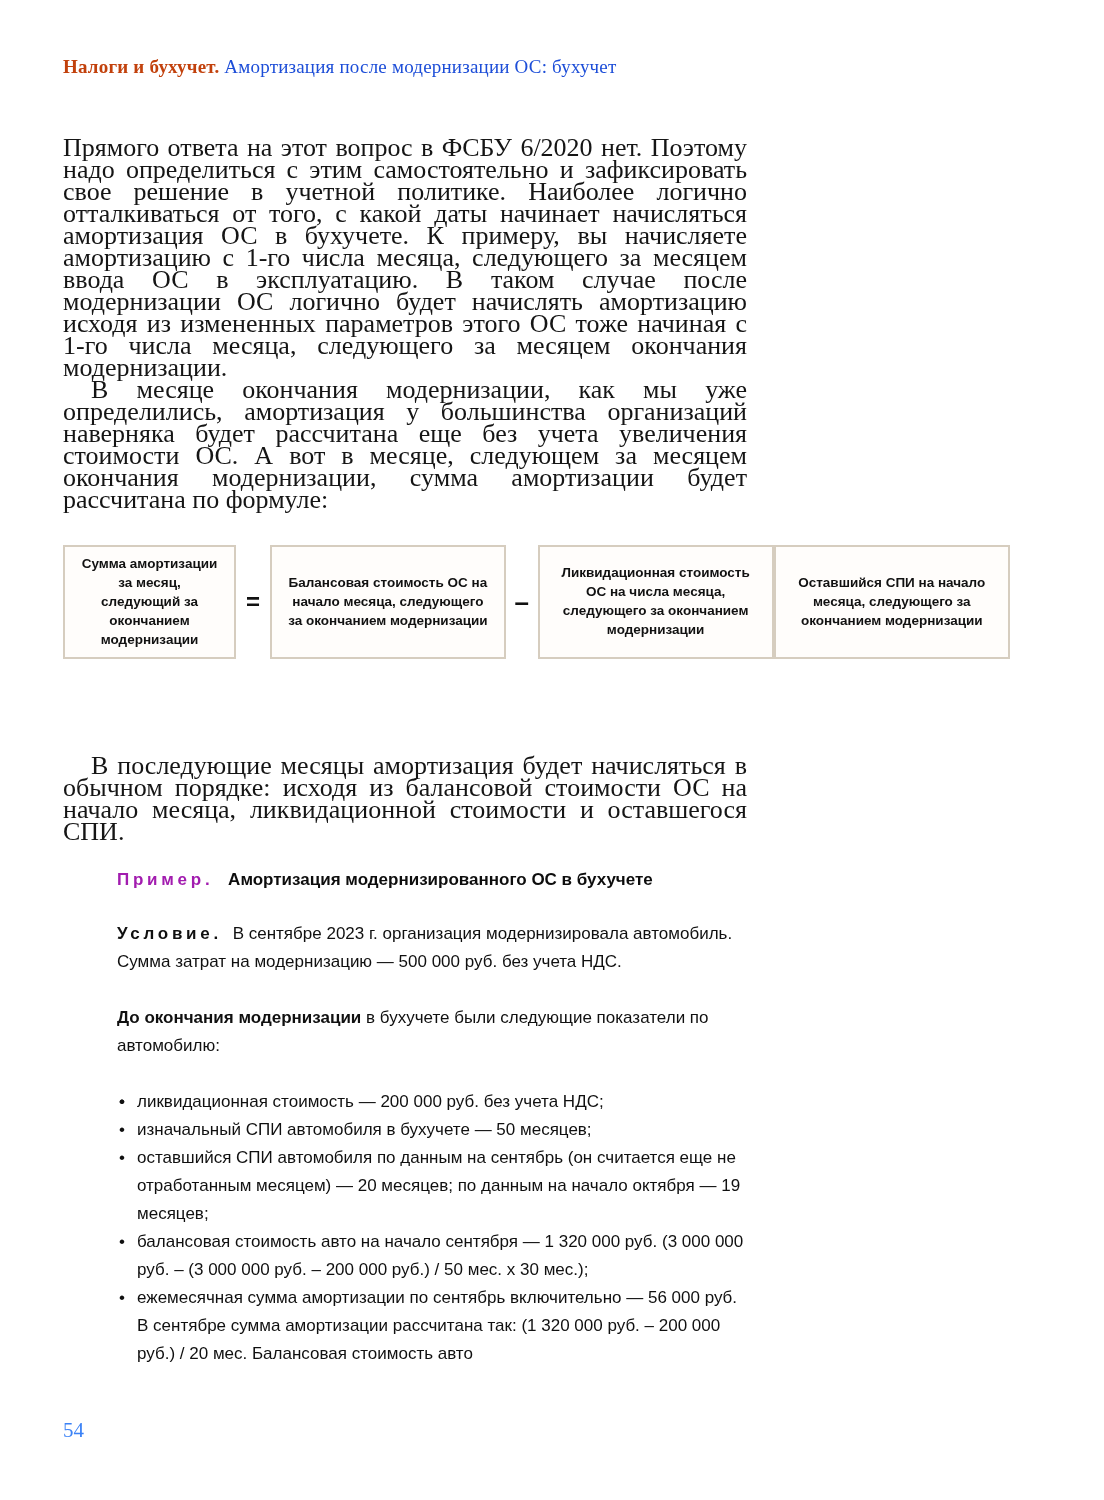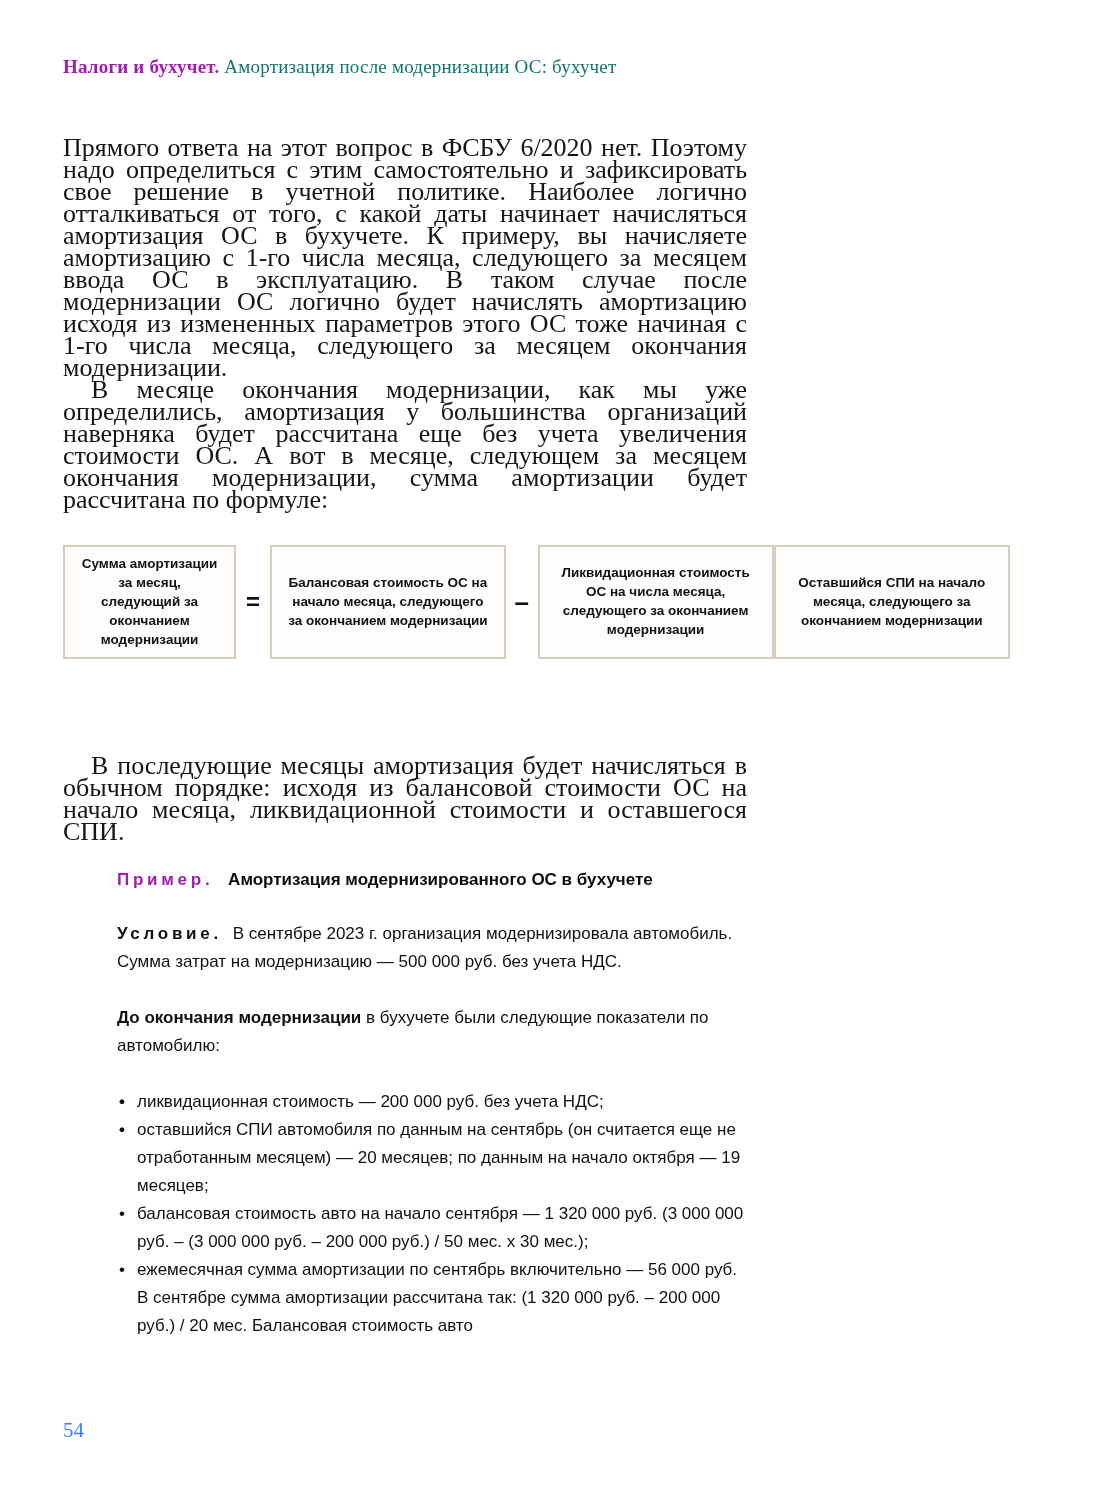--- a/index.html
+++ b/index.html
@@ -10,22 +10,22 @@
     background:#ffffff;
     font-family:"Liberation Serif", serif;
     color:#151515;
     overflow:hidden;
   }
   
   .hdr {
     position:absolute; top:56px; left:63px; width:980px;
     font-size:19px; letter-spacing:0.2px;
   }
-  .hdr .brand { color:#a21caf; font-weight:bold; }
-  .hdr .atitle { color:#0f766e; }
+  .hdr .brand { color:#c2410c; font-weight:bold; }
+  .hdr .atitle { color:#1d4ed8; }
   
   .text-col { position:absolute; left:63px; width:684px; }
   .tc1 { top:137px; }
   .tc2 { top:755px; }
   p.body {
     margin:0; font-size:26px; line-height:22px;
     text-align:justify;
   }
   p.body.indent { text-indent:28px; }
   
@@ -131,20 +131,21 @@
     <ul class="ex-list">
       <li>
         <span class="bullet">•</span>
       </li>
       <li>
         <span class="bullet">•</span>
         <span>ликвидационная стоимость — 200 000 руб. без учета НДС;</span>
       </li>
       <li>
         <span class="bullet">•</span>
+        <span>изначальный СПИ автомобиля в бухучете — 50 месяцев;</span>
       </li>
       <li>
         <span class="bullet">•</span>
         <span>оставшийся СПИ автомобиля по данным на сентябрь (он считается еще не отработанным месяцем) — 20 месяцев; по данным на начало октября — 19 месяцев;</span>
       </li>
       <li>
         <span class="bullet">•</span>
         <span>балансовая стоимость авто на начало сентября — 1 320 000 руб. (3 000 000 руб. – (3 000 000 руб. – 200 000 руб.) / 50 мес. x 30 мес.);</span>
       </li>
       <li>

